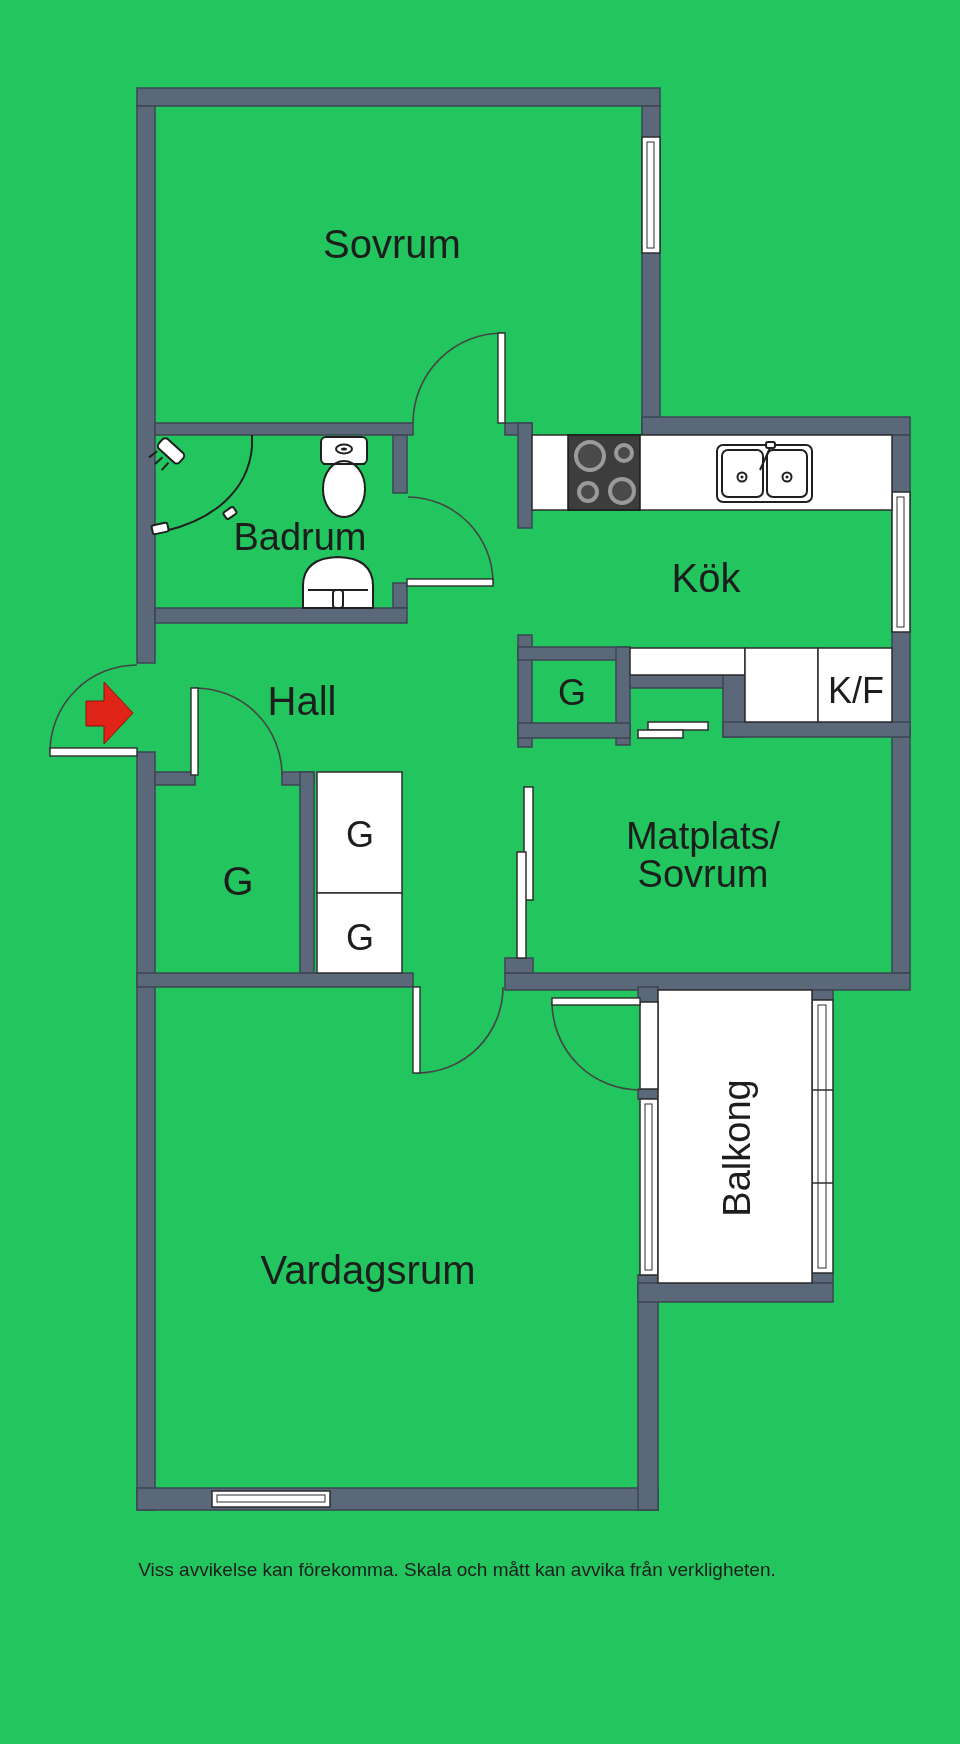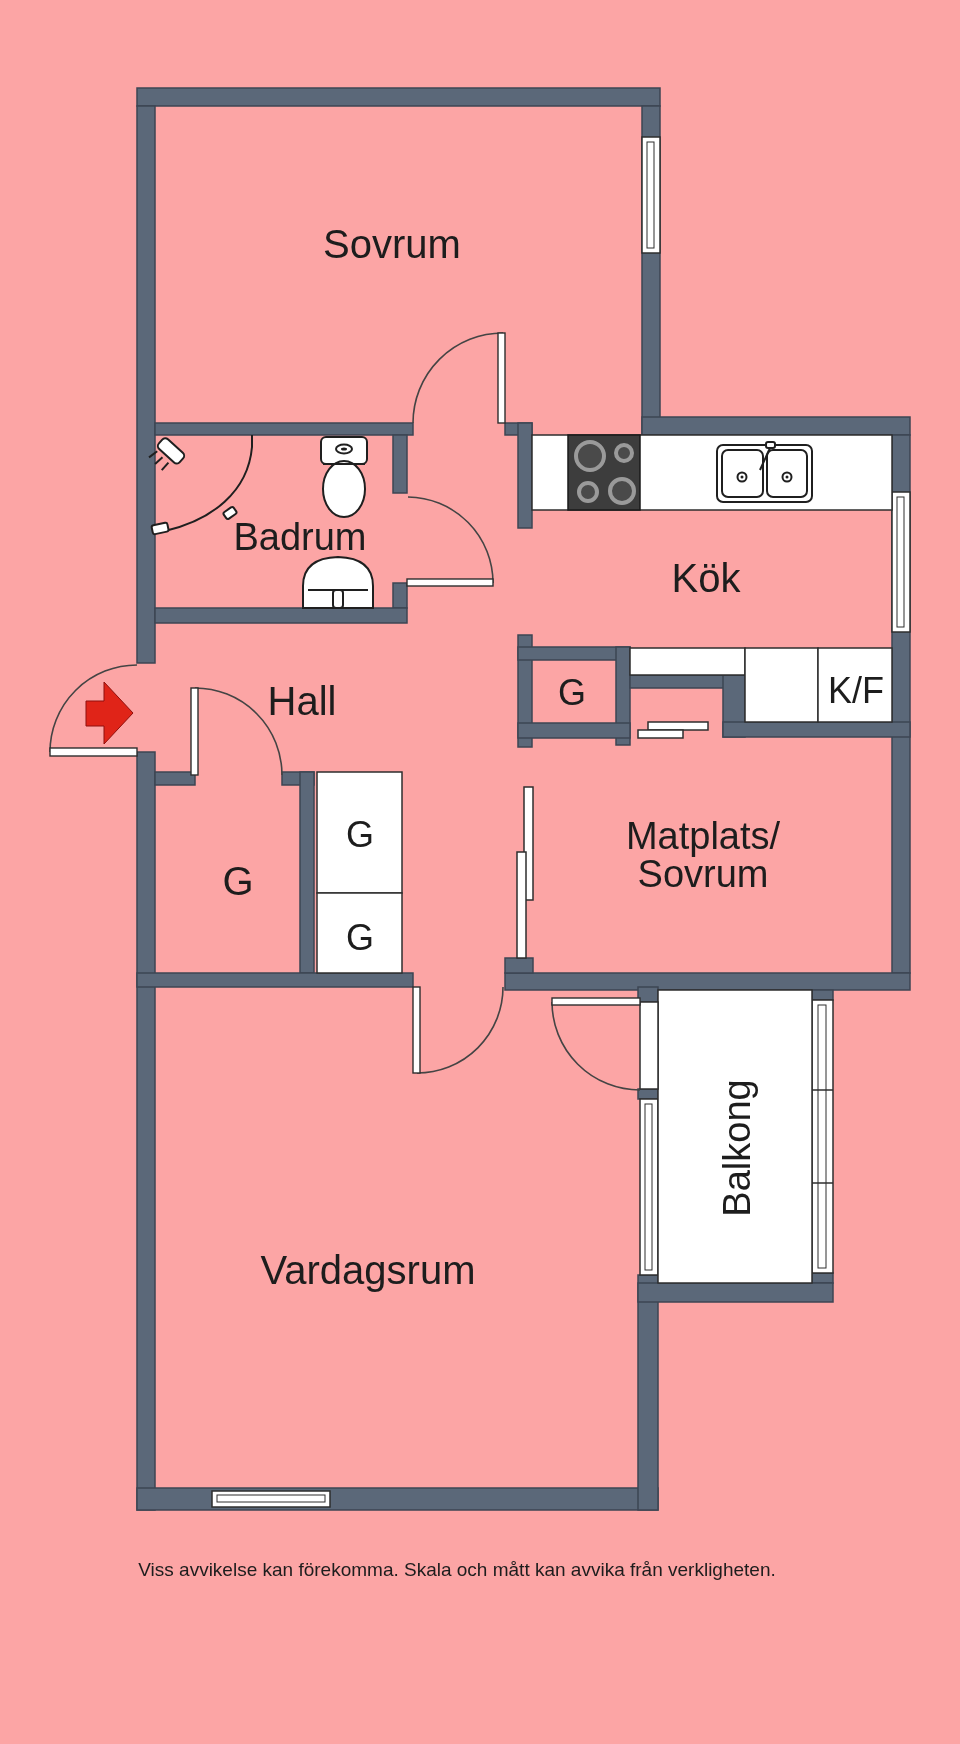--- a/index.html
+++ b/index.html
@@ -1,16 +1,16 @@
 <!DOCTYPE html>
 <html><head>
 <meta charset="utf-8">
 <style>
   html,body{margin:0;padding:0;background:#ffffff;}
-  .page{width:960px;height:1744px;position:relative;background:#fca5a5;}
+  .page{width:960px;height:1744px;position:relative;background:#22c55e;}
   svg{display:block;}
   
   .walls rect{stroke:#3d4553;stroke-width:1.5;}
   
   .thin rect, .thin path, .thin line{fill:#ffffff;stroke:#2e2e2e;stroke-width:1.5;}
   .thin line{fill:none;}
   .thin .inner{stroke-width:1;}
   
   .leaf{fill:#ffffff;stroke:#2e2e2e;stroke-width:1.4;}
   .arc{fill:none;stroke:#444444;stroke-width:1.6;}

